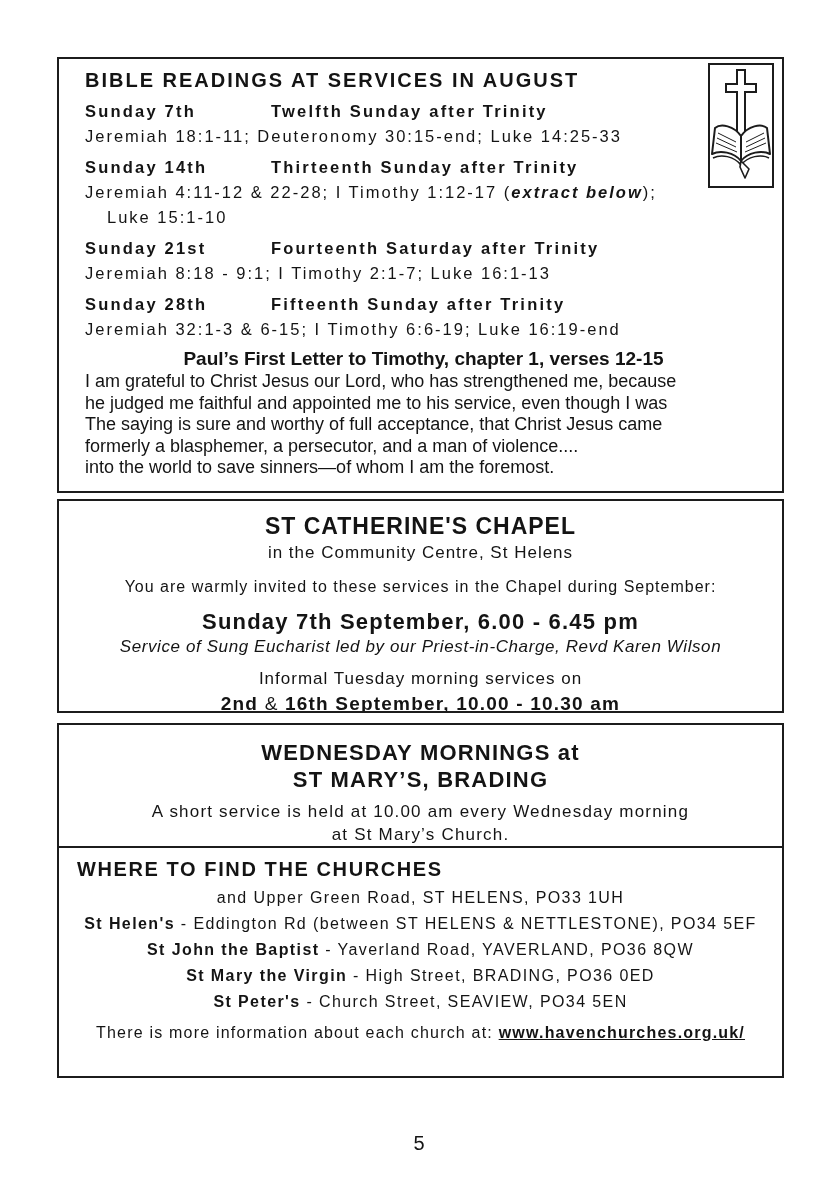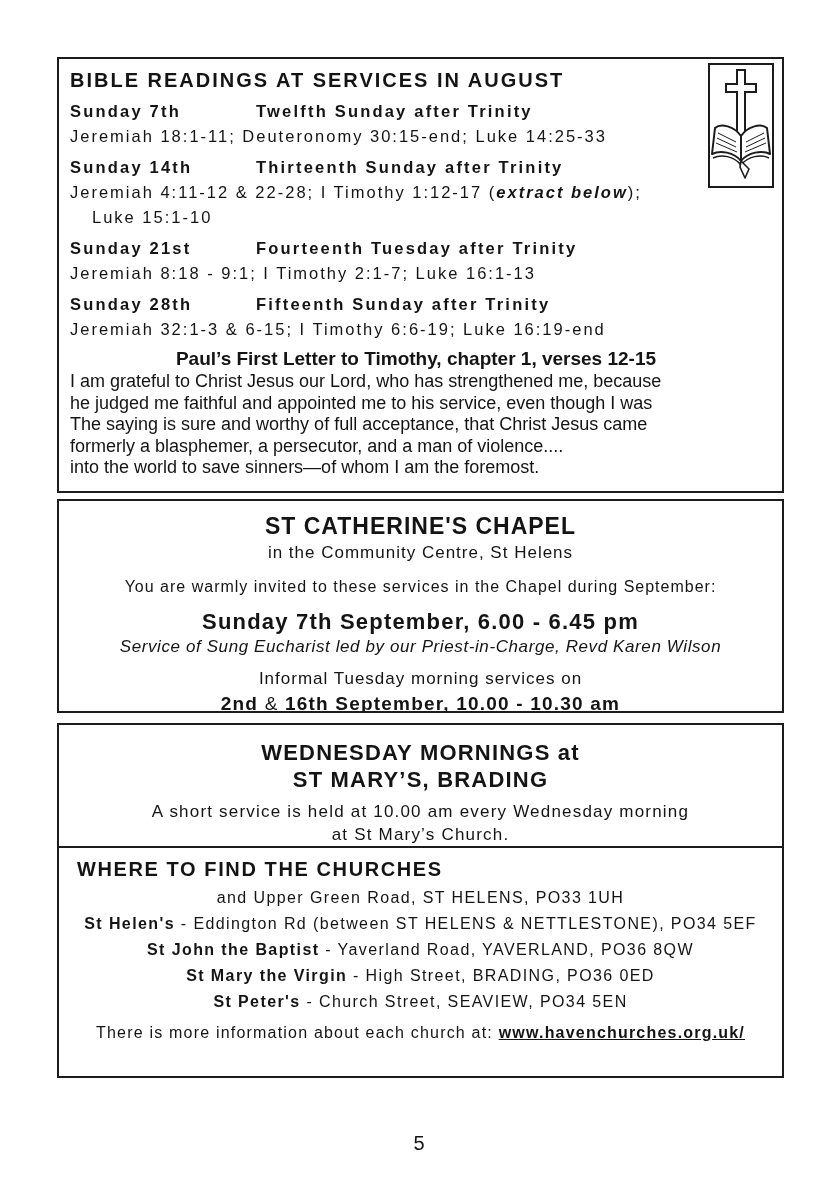--- a/index.html
+++ b/index.html
@@ -17,21 +17,21 @@
   .box {
     position: absolute;
     left: 57px;
     width: 727px;
     border: 2px solid #1c1c1c;
     background: #ffffff;
     overflow: hidden;
   }
 
   
-  #box-readings { top: 57px; height: 436px; padding: 8px 20px 0 11px; }
+  #box-readings { top: 57px; height: 436px; padding: 8px 20px 0 26px; }
   .readings-title {
     font-weight: bold;
     font-size: 20px;
     letter-spacing: 2px;
     line-height: 26px;
     margin-bottom: 2px;
   }
   .entry-head {
     font-weight: bold;
     font-size: 16.5px;
@@ -118,21 +118,21 @@
       <div class="refs">Jeremiah 18:1-11; Deuteronomy 30:15-end; Luke 14:25-33</div>
     </div>
 
     <div>
       <div class="entry-head"><span class="entry-day">Sunday 14th</span><span>Thirteenth Sunday after Trinity</span></div>
       <div class="refs"><span>Jeremiah 4:11-12 &amp; 22-28; I Timothy 1:12-17 (</span><span class="em">extract below</span><span>);</span></div>
       <div class="refs refs2">Luke 15:1-10</div>
     </div>
 
     <div>
-      <div class="entry-head"><span class="entry-day">Sunday 21st</span><span>Fourteenth Tuesday after Trinity</span></div>
+      <div class="entry-head"><span class="entry-day">Sunday 21st</span><span>Fourteenth Saturday after Trinity</span></div>
       <div class="refs">Jeremiah 8:18 - 9:1; I Timothy 2:1-7; Luke 16:1-13</div>
     </div>
 
     <div>
       <div class="entry-head"><span class="entry-day">Sunday 28th</span><span>Fifteenth Sunday after Trinity</span></div>
       <div class="refs">Jeremiah 32:1-3 &amp; 6-15; I Timothy 6:6-19; Luke 16:19-end</div>
     </div>
 
     <h2 class="extract-heading">Paul’s First Letter to Timothy, chapter 1, verses 12-15</h2>
     <div>

